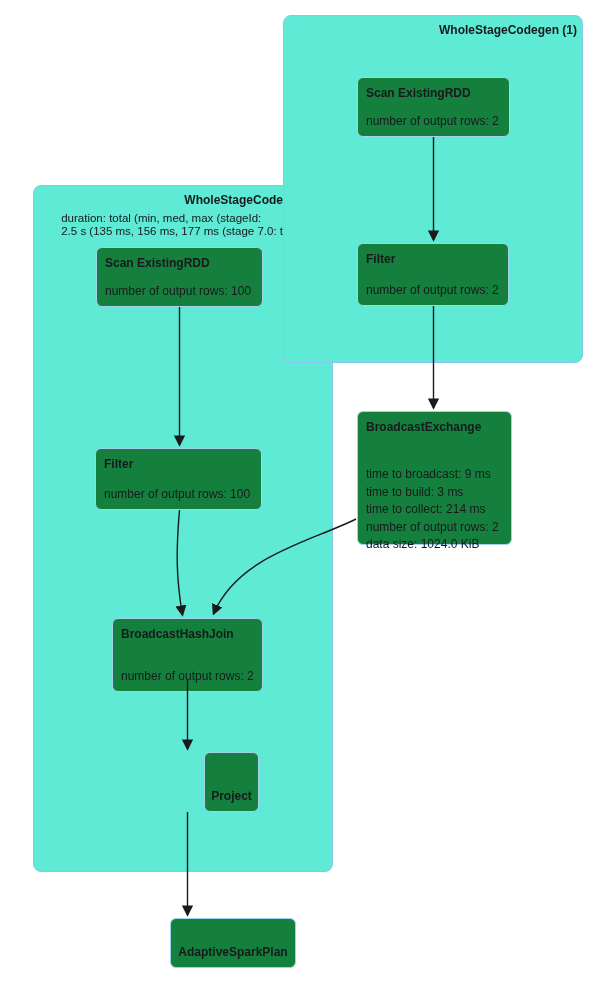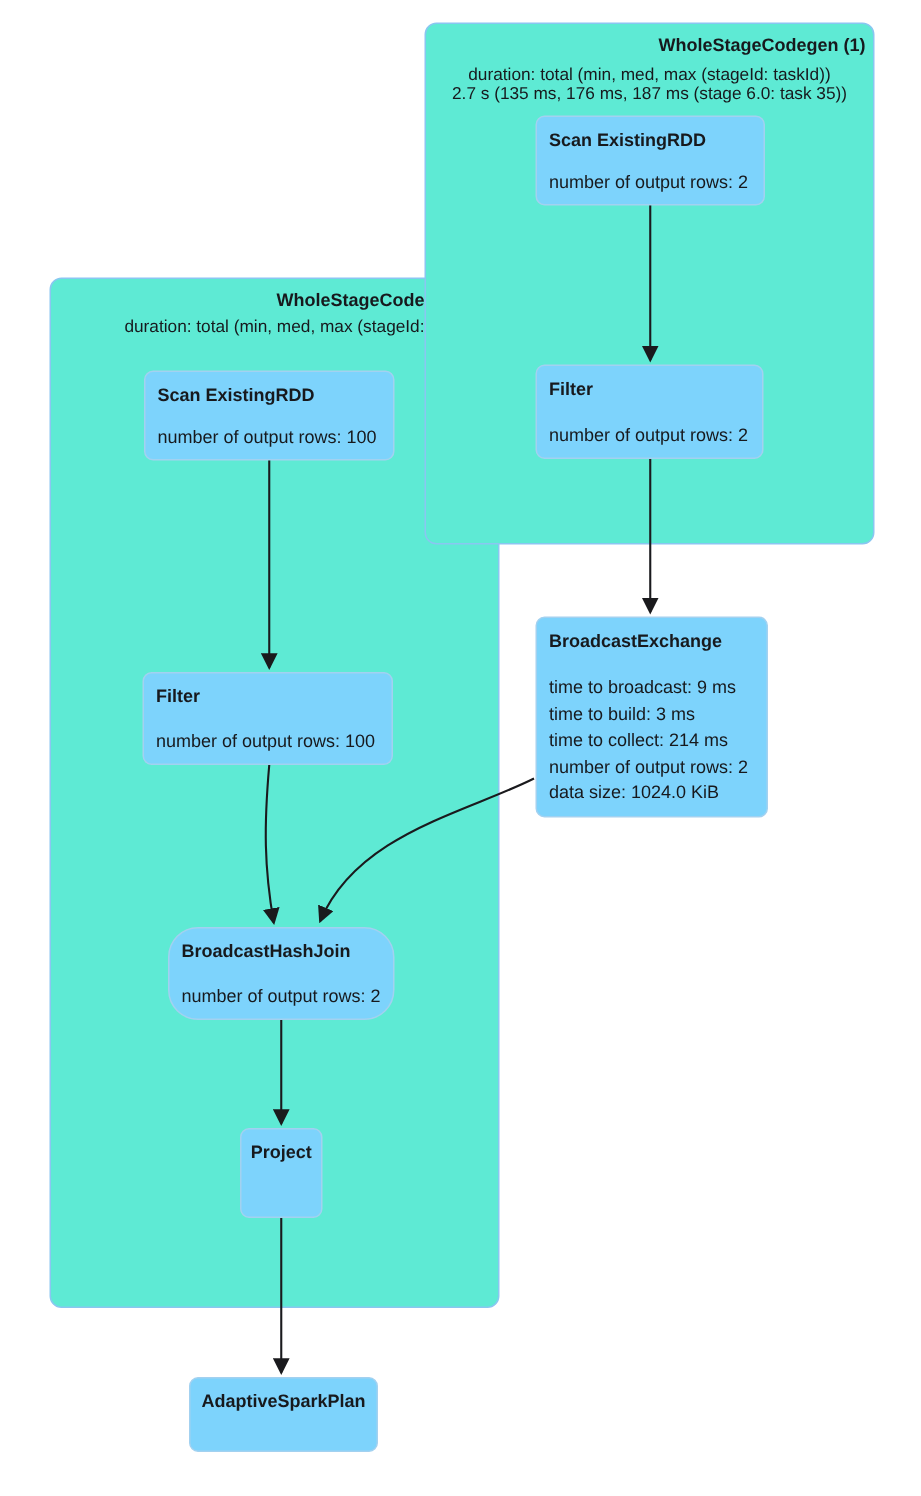--- a/index.html
+++ b/index.html
@@ -34,94 +34,91 @@
     position: absolute;
     font-size: 11.5px;
     line-height: 13px;
     white-space: nowrap;
     color: #17191d;
   }
   .cluster-right .cluster-duration { top: 28px; left: 0; right: 0; text-align: center; }
   .cluster-left  .cluster-duration { top: 26px; right: 49px; }
   .node {
     position: absolute;
-    background: #7dd3fc;
+    background: #15803d;
     border: 1px solid #a3d1f0;
     border-radius: 6px;
     box-sizing: border-box;
     padding: 8px;
     display: flex;
     flex-direction: column;
     justify-content: space-between;
     font-size: 12px;
   }
   .node-title { font-weight: bold; color: #17191d; white-space: nowrap; }
   .node-metric { line-height: 14px; white-space: nowrap; color: #17191d; }
   .node-metrics-list { margin-top: 16px; line-height: 17.5px; white-space: nowrap; color: #17191d; }
-  .node-center { justify-content: flex-start; align-items: center; text-align: center; }
+  .node-center { justify-content: flex-end; align-items: center; text-align: center; margin-left: 44px; }
   .edges {
     position: absolute;
     left: 0; top: 0;
     width: 614px; height: 997px;
     pointer-events: none;
   }
   .edge { stroke: #1a1a1d; stroke-width: 1.4; fill: none; }
 </style>
 </head>
 <body>
 
 <div class="canvas">
 
   <div class="cluster cluster-left">
     <div class="cluster-title">WholeStageCode</div>
     <div class="cluster-duration">
       <div>duration: total (min, med, max (stageId:</div>
+      <div>2.5 s (135 ms, 156 ms, 177 ms (stage 7.0: t</div>
     </div>
   </div>
 
   <div class="cluster cluster-right">
     <div class="cluster-title">WholeStageCodegen (1)</div>
-    <div class="cluster-duration">
-      <div>duration: total (min, med, max (stageId: taskId))</div>
-      <div>2.7 s (135 ms, 176 ms, 187 ms (stage 6.0: task 35))</div>
-    </div>
   </div>
 
   <div class="node" style="left:357px; top:77px; width:153px; height:60px;">
     <div class="node-title">Scan ExistingRDD</div>
     <div class="node-metric">number of output rows: 2</div>
   </div>
 
   <div class="node" style="left:357px; top:243px; width:152px; height:63px;">
     <div class="node-title">Filter</div>
     <div class="node-metric">number of output rows: 2</div>
   </div>
 
-  <div class="node" style="left:357px; top:411px; width:155px; height:134px; justify-content:flex-start;">
+  <div class="node" style="left:357px; top:411px; width:155px; height:134px; justify-content:flex-start;gap:16px;">
     <div class="node-title">BroadcastExchange</div>
     <div class="node-metrics-list">
       <div>time to broadcast: 9 ms</div>
       <div>time to build: 3 ms</div>
       <div>time to collect: 214 ms</div>
       <div>number of output rows: 2</div>
       <div>data size: 1024.0 KiB</div>
     </div>
   </div>
 
   <div class="node" style="left:96px; top:247px; width:167px; height:60px;">
     <div class="node-title">Scan ExistingRDD</div>
     <div class="node-metric">number of output rows: 100</div>
   </div>
 
   <div class="node" style="left:95px; top:448px; width:167px; height:62px;">
     <div class="node-title">Filter</div>
     <div class="node-metric">number of output rows: 100</div>
   </div>
 
-  <div class="node" style="left:112px; top:618px; width:151px; height:62px;border-radius:20px;">
+  <div class="node" style="left:112px; top:618px; width:151px; height:74px;">
     <div class="node-title">BroadcastHashJoin</div>
     <div class="node-metric">number of output rows: 2</div>
   </div>
 
   <div class="node node-center" style="left:160px; top:752px; width:55px; height:60px;">
     <div class="node-title">Project</div>
   </div>
 
   <div class="node node-center" style="left:126px; top:918px; width:126px; height:50px;">
     <div class="node-title">AdaptiveSparkPlan</div>

